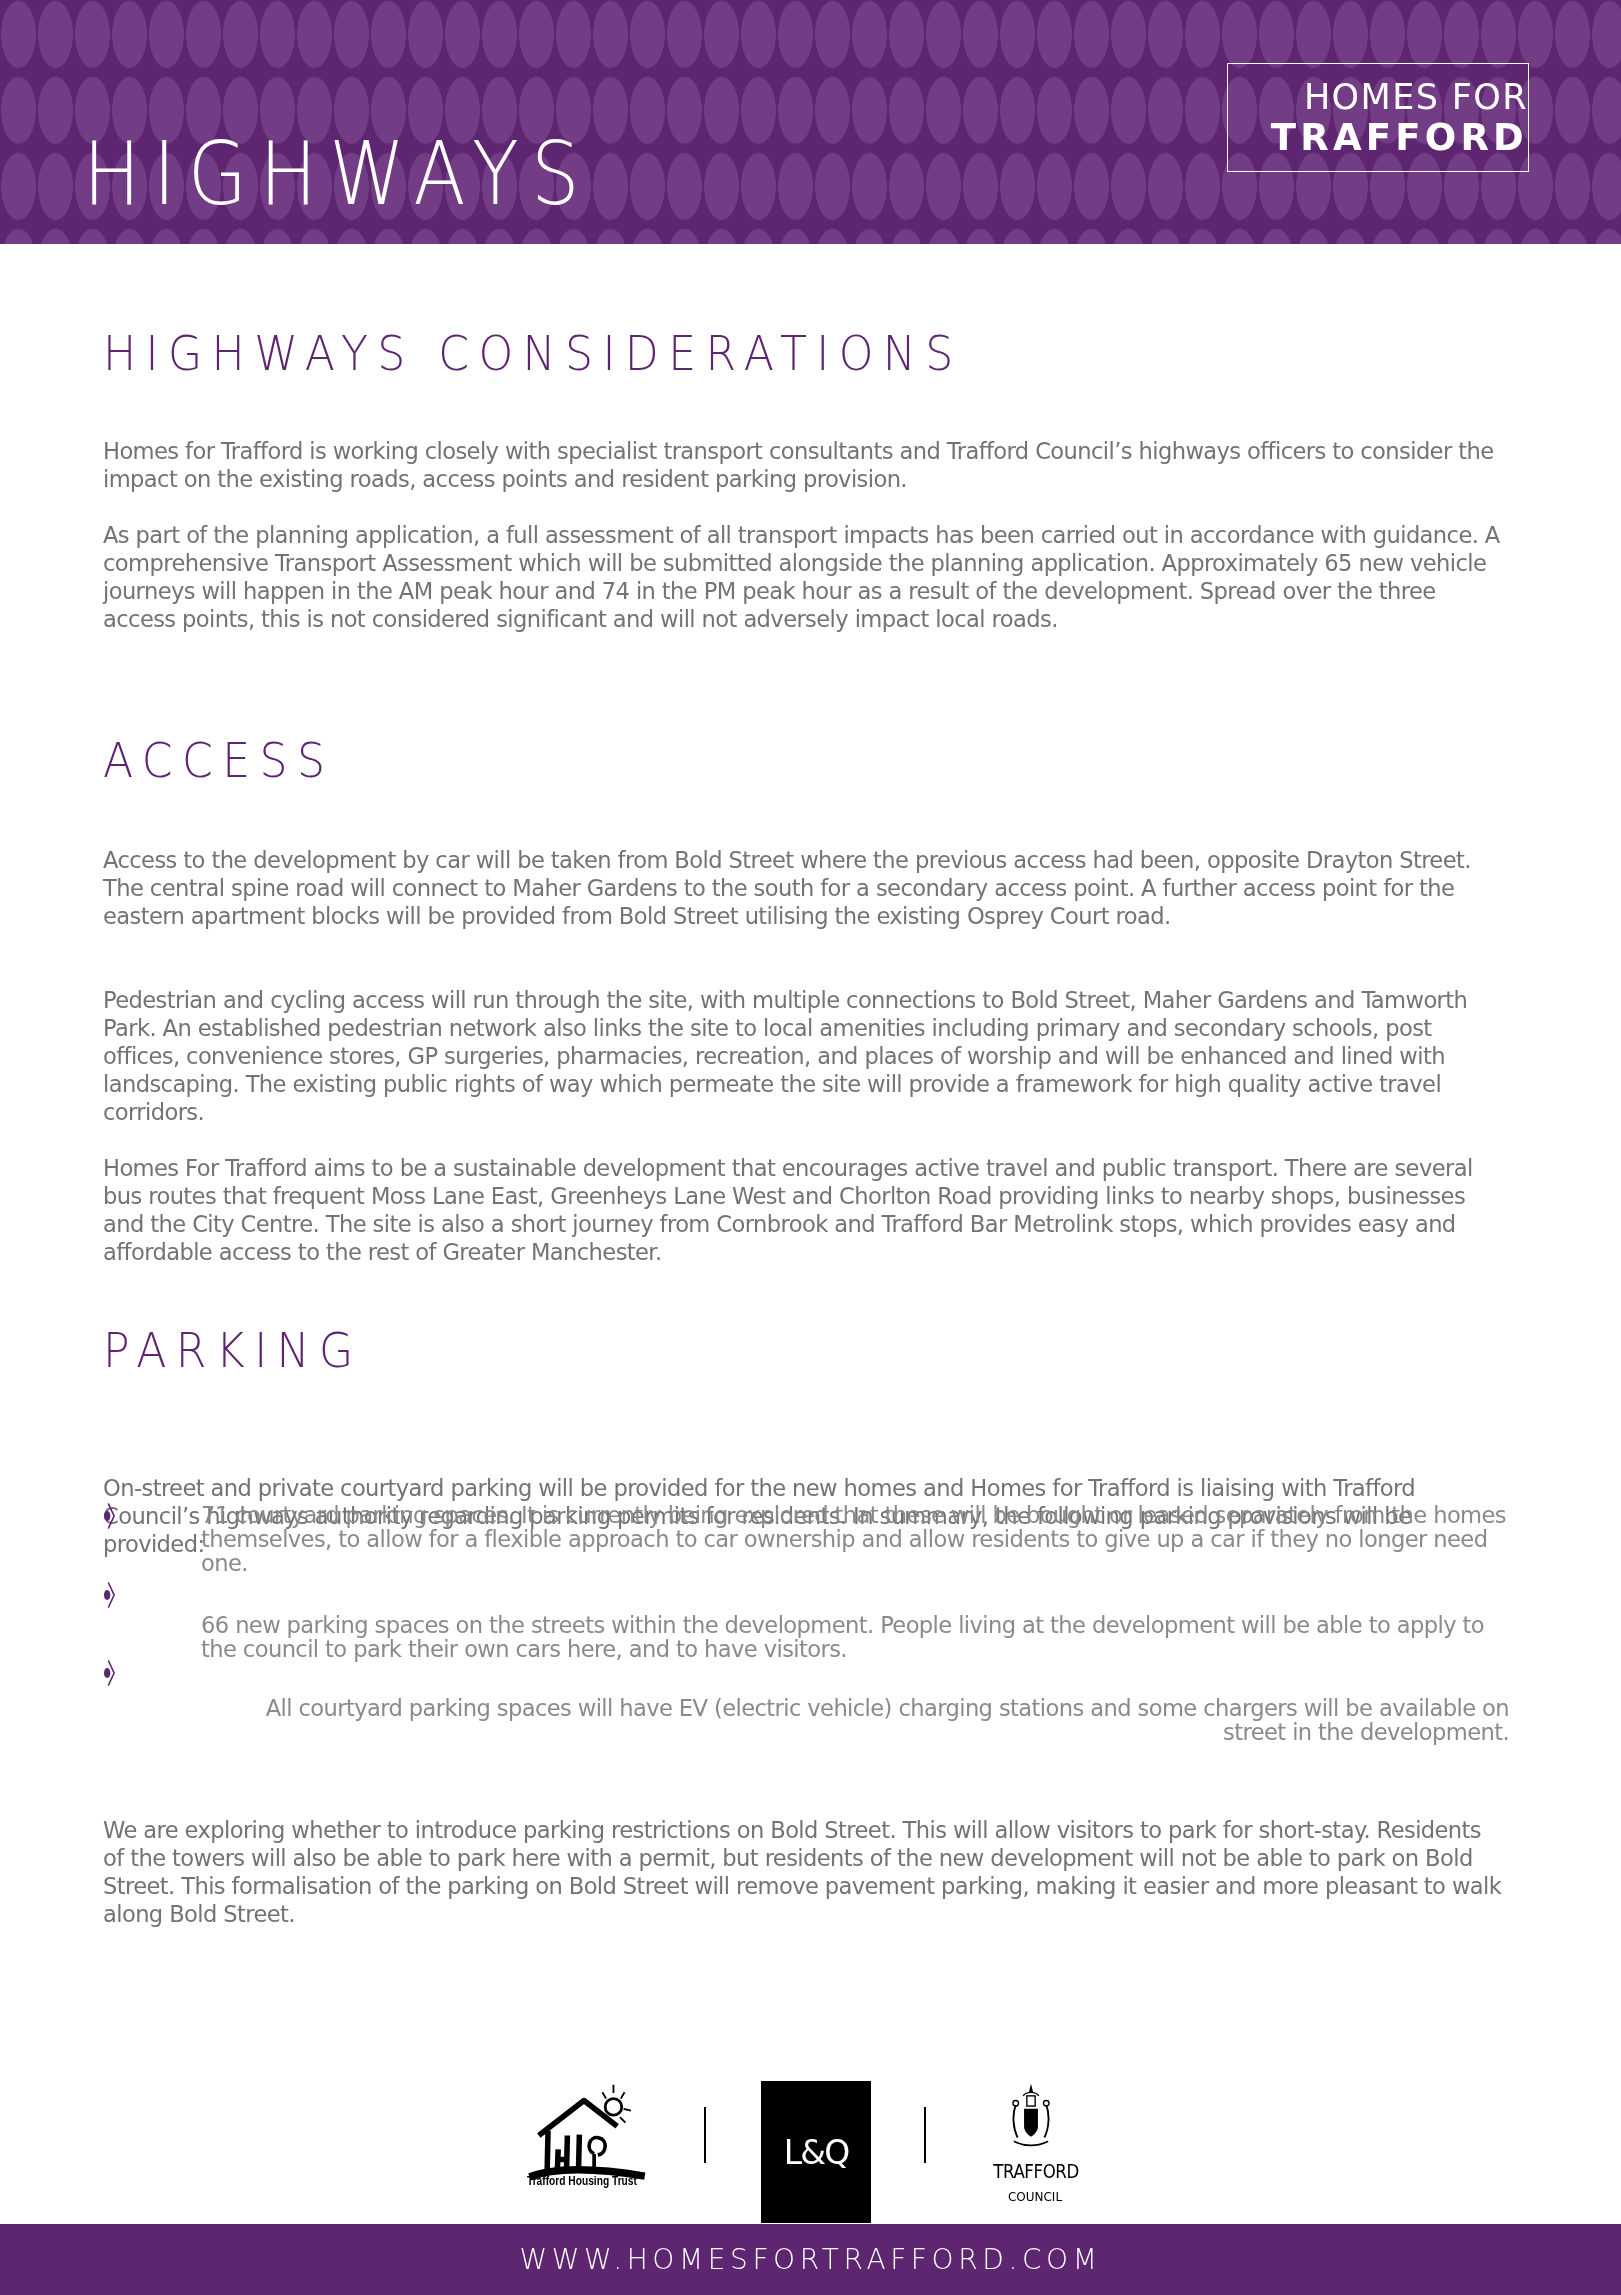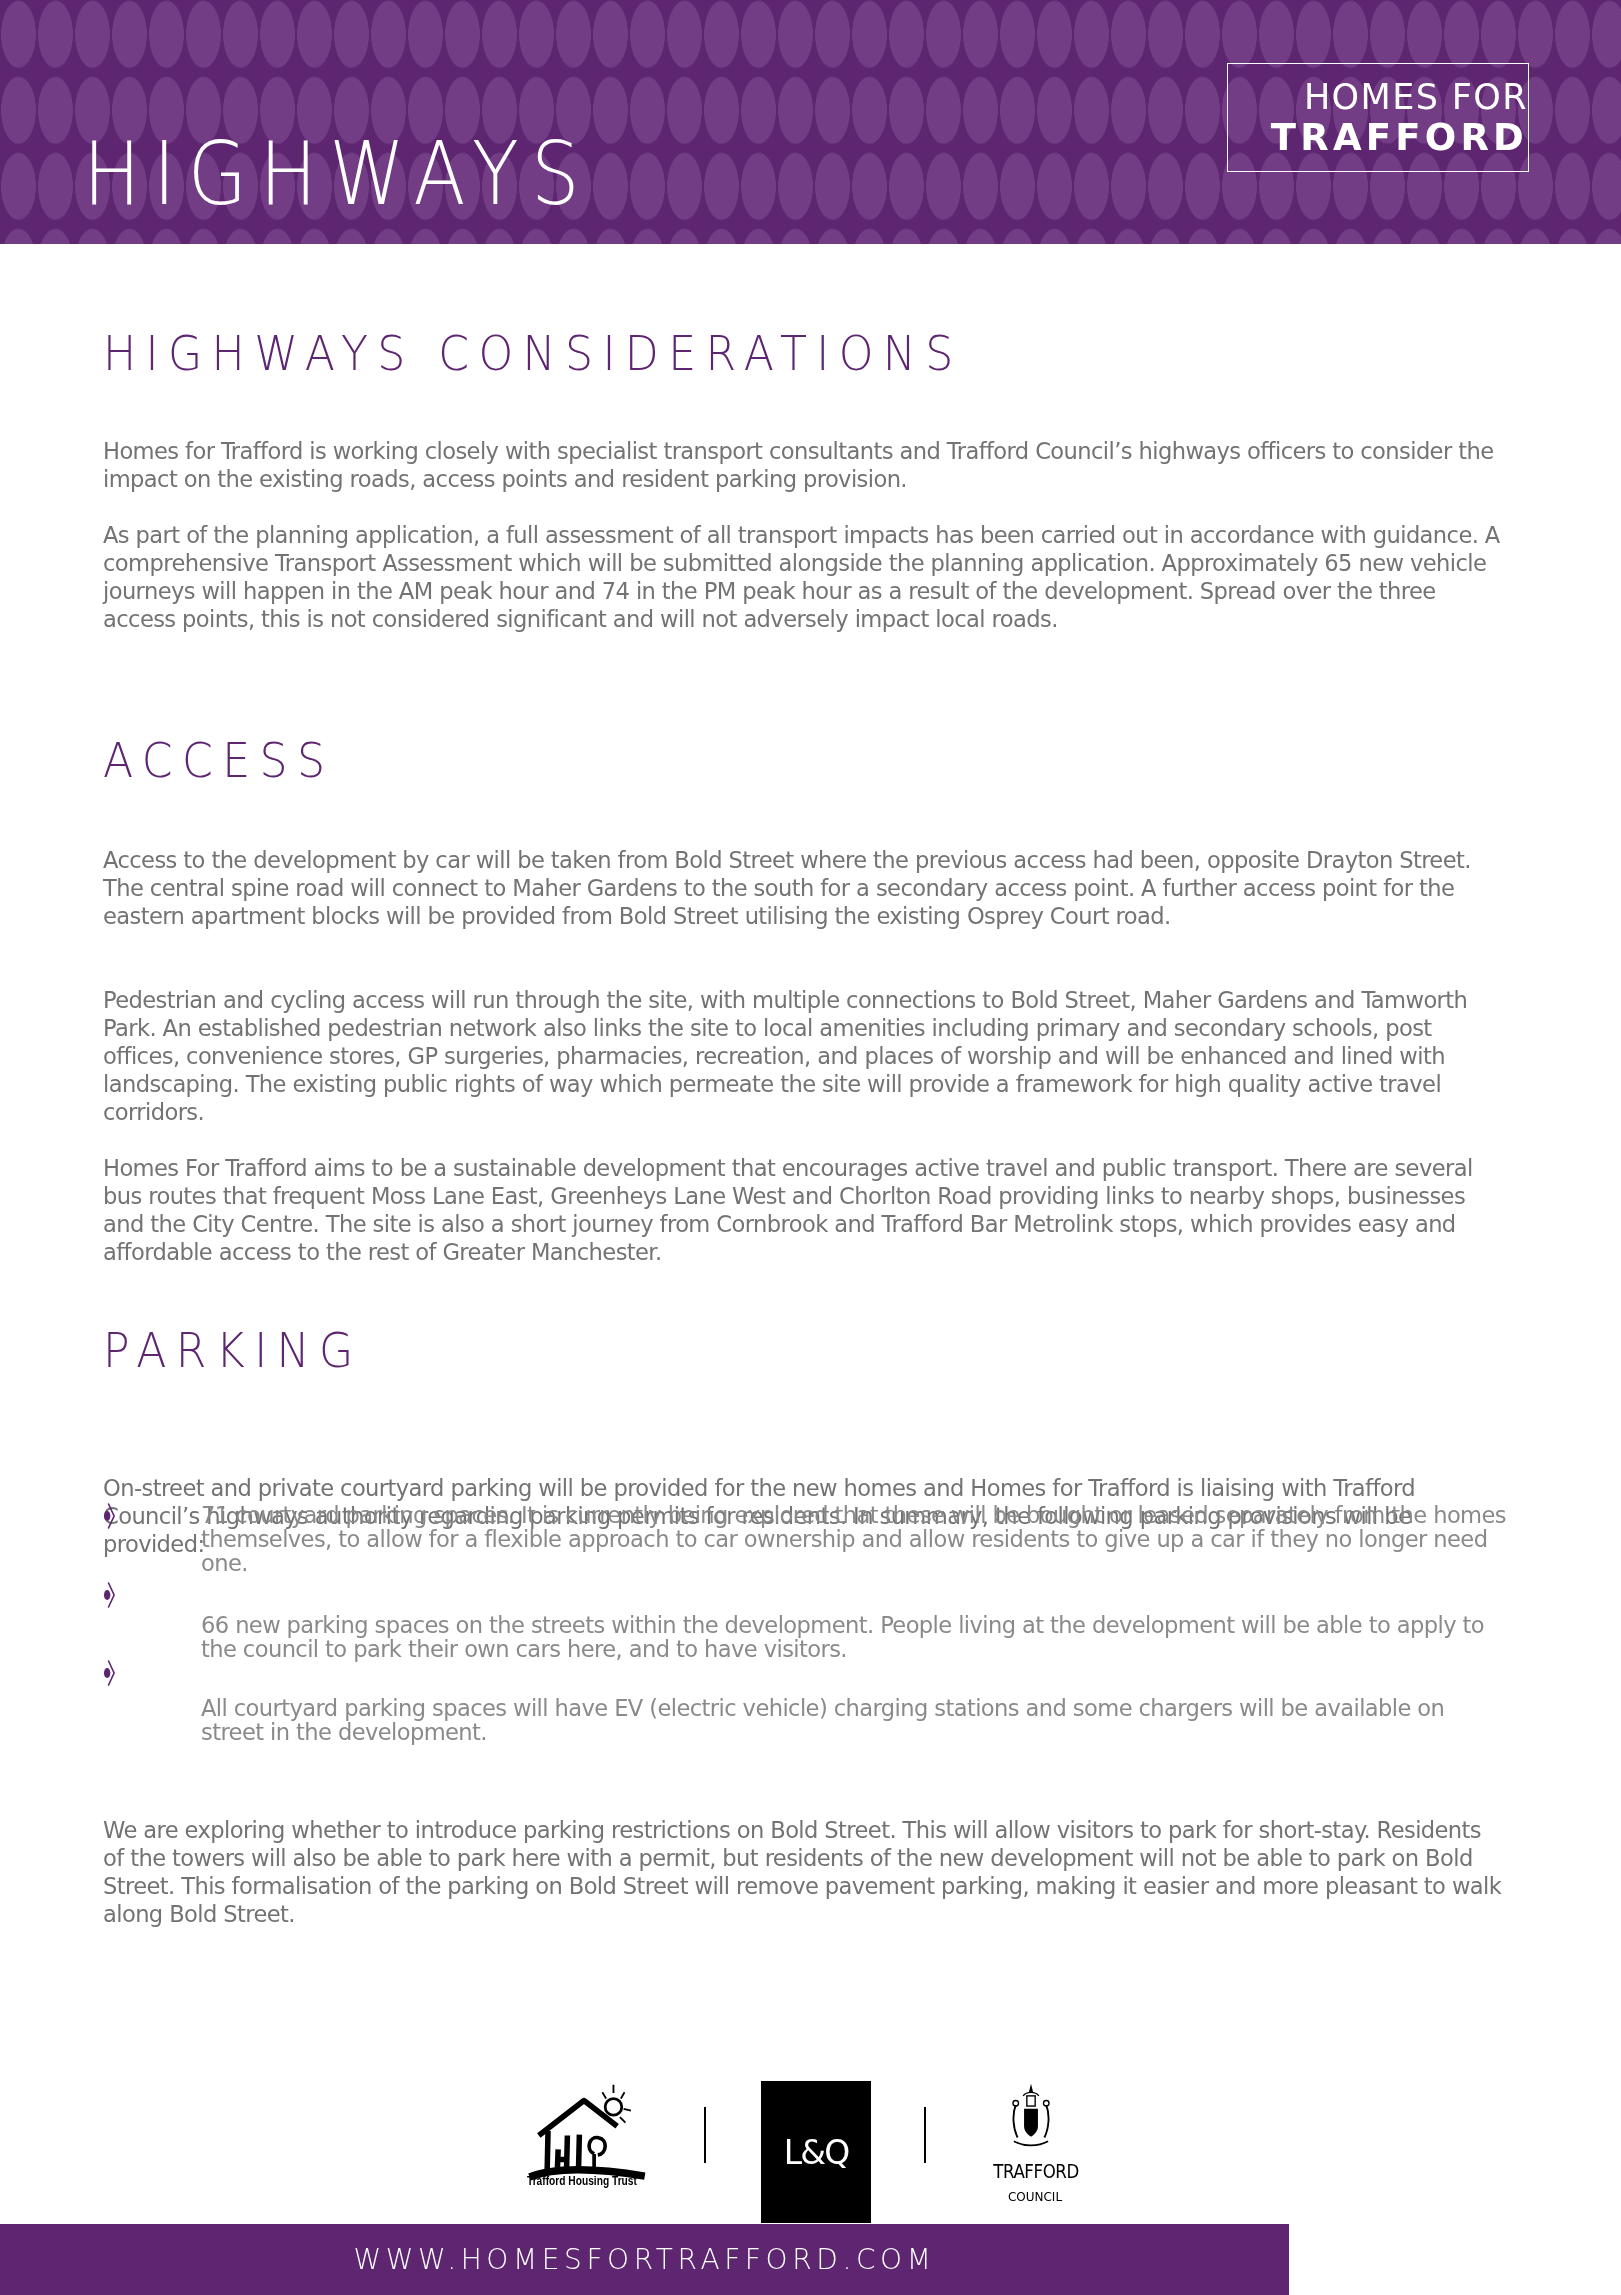--- a/index.html
+++ b/index.html
@@ -71,21 +71,21 @@
   .logo-tc { position: absolute; left: 1011px; top: 12px; width: 42px; height: 74px; }
   .tc-caption {
     position: absolute; left: 984px; top: 91px; width: 102px; text-align: center;
     font-family: "DejaVu Sans", sans-serif; color: #000; line-height: 1;
   }
   .tc-caption .a { font-size: 20.3px; letter-spacing: -0.5px; display: block; transform: scaleX(0.82); }
   .tc-caption .b { font-size: 12px; display: block; margin-top: 10px; }
 
   
   .footer {
-    position: absolute; left: 0; top: 2224px; width: 1289px; height: 71px;
+    position: absolute; left: 0; top: 2224px; width: 1621px; height: 71px;
     background: #5e2670; display: flex; align-items: center; justify-content: center;
   }
   .footer-url {
     color: #ffffff; font-family: "DejaVu Sans", sans-serif; font-weight: 200;
     font-size: 28px; letter-spacing: 4.6px;
   }
 </style>
 </head>
 <body>
 
@@ -127,21 +127,21 @@
         <ellipse cx="9" cy="30" rx="7" ry="11" fill="#5e2670"></ellipse>
         <path d="M12 4 L24 30 L12 56" stroke="#5e2670" stroke-width="3.5" fill="none" stroke-linecap="round"></path>
       </svg>
       <p class="bullet-text" style="top:32px;">66 new parking spaces on the streets within the development. People living at the development will be able to apply to the council to park their own cars here, and to have visitors.</p>
     </div>
     <div class="bullet" style="top:1659px;">
       <svg class="bullet-icon" viewBox="0 0 40 60">
         <ellipse cx="9" cy="30" rx="7" ry="11" fill="#5e2670"></ellipse>
         <path d="M12 4 L24 30 L12 56" stroke="#5e2670" stroke-width="3.5" fill="none" stroke-linecap="round"></path>
       </svg>
-      <p class="bullet-text" style="top:37px;">All courtyard parking spaces will have EV (electric vehicle) charging stations and some chargers will be available on street in the development.</p>
+      <p class="bullet-text" style="top:37px;text-align:right;">All courtyard parking spaces will have EV (electric vehicle) charging stations and some chargers will be available on street in the development.</p>
     </div>
   </div>
 
   <p class="para" style="top:1780px;">We are exploring whether to introduce parking restrictions on Bold Street. This will allow visitors to park for short-stay. Residents of the towers will also be able to park here with a permit, but residents of the new development will not be able to park on Bold Street. This formalisation of the parking on Bold Street will remove pavement parking, making it easier and more pleasant to walk along Bold Street.</p>
 </div>
 
 <div class="logos">
   <svg class="logo-thl" viewBox="0 0 280 240">
 
     <circle cx="192" cy="58" r="18" fill="none" stroke="#000" stroke-width="6"></circle>

